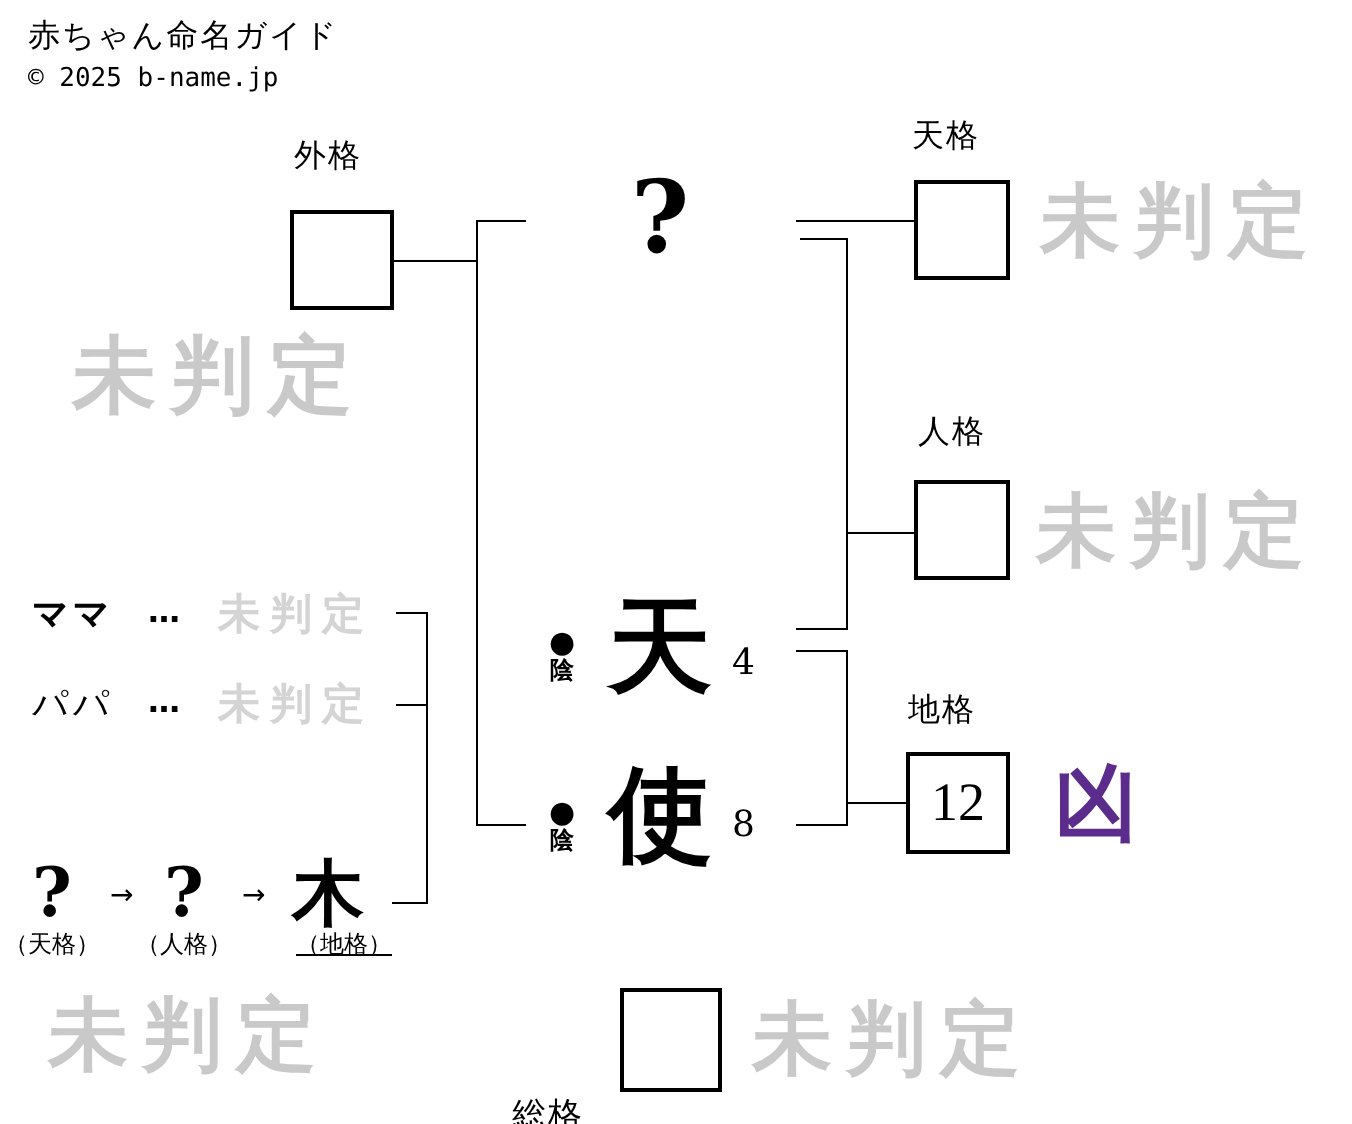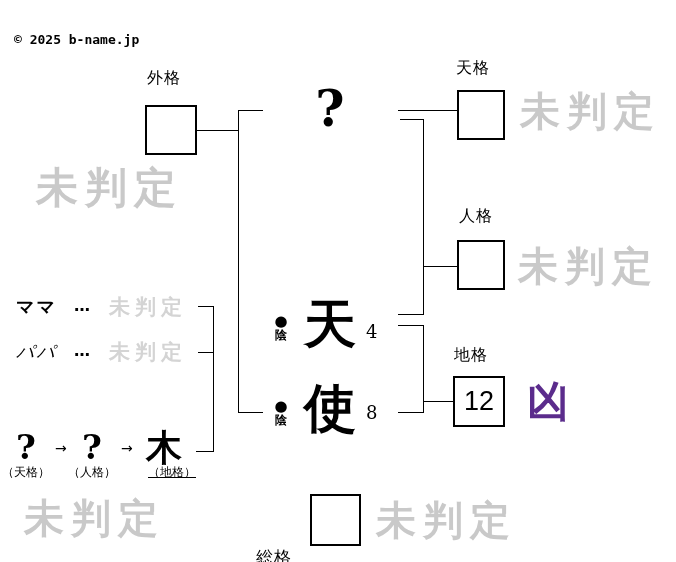--- a/index.html
+++ b/index.html
@@ -6,21 +6,21 @@
   #stage{
     position:relative;width:676px;height:562px;background:#ffffff;overflow:hidden;
     font-family:"DejaVu Sans","Liberation Sans",sans-serif;color:#000;
   }
   .abs{position:absolute;}
   .line{position:absolute;background:#000;}
   .kbox{position:absolute;border:2px solid #000;background:#fff;box-sizing:border-box;
         display:flex;align-items:center;justify-content:center;}
   .kaku-label{position:absolute;font-size:16px;letter-spacing:1px;}
   .title{font-size:16px;letter-spacing:1px;}
-  .copyright{font-size:13px;font-family:"DejaVu Sans Mono","Liberation Mono",monospace;font-weight:bold;}
+  .copyright{font-size:13px;font-family:"DejaVu Sans Mono","Liberation Mono",monospace;}
   .bigchar{position:absolute;width:64px;text-align:center;
            font-family:"DejaVu Serif","Liberation Serif",serif;font-weight:bold;
            font-size:52px;line-height:1;}
   .qmark{font-size:50px;}
   .strokenum{position:absolute;font-family:"DejaVu Serif","Liberation Serif",serif;
              font-size:18px;line-height:1;}
   .inyo{position:absolute;width:20px;text-align:center;line-height:1;}
   .inyo .bullet{display:block;font-size:15px;line-height:1;}
   .inyo .inyo-txt{display:block;font-size:12px;font-weight:bold;line-height:1.1;}
   .wm-lg{position:absolute;font-family:"DejaVu Serif","Liberation Serif",serif;
@@ -31,27 +31,28 @@
          white-space:nowrap;}
   .kyou{position:absolute;font-family:"DejaVu Serif","Liberation Serif",serif;
         font-weight:bold;font-size:42px;line-height:1;color:#5b2c8c;}
   .section-head{position:absolute;font-size:17px;letter-spacing:1px;}
   .row-label{position:absolute;font-size:18px;letter-spacing:2px;}
   .row-dots{position:absolute;font-size:16px;font-weight:bold;}
   .gogyo-char{position:absolute;font-family:"DejaVu Serif","Liberation Serif",serif;
               font-weight:bold;font-size:34px;line-height:1;}
   .gogyo-arrow{position:absolute;font-size:14px;}
   .gogyo-label{position:absolute;font-size:12px;white-space:nowrap;}
-  .boxval{font-size:27px;font-family:Liberation Sans, sans-serif;text-align:right;}
+  .boxval{font-size:27px;font-family:Liberation Serif, serif;text-align:right;}
 </style>
 </head>
 <body>
 
 <div id="stage">
 
+  <div class="abs title" style="left:14px;top:8px;">赤ちゃん命名ガイド</div>
   <div class="abs copyright" style="left:14px;top:32px;">© 2025 b-name.jp</div>
 
   <div class="line" style="left:197px;top:130px;width:41px;height:1px;"></div>
   <div class="line" style="left:238px;top:110px;width:1px;height:303px;"></div>
   <div class="line" style="left:238px;top:110px;width:25px;height:1px;"></div>
   <div class="line" style="left:238px;top:412px;width:25px;height:1px;"></div>
 
   <div class="line" style="left:398px;top:110px;width:59px;height:1px;"></div>
 
   <div class="line" style="left:400px;top:119px;width:24px;height:1px;"></div>
@@ -117,21 +118,21 @@
   <div class="bigchar" style="left:298px;top:382px;">使</div>
   <div class="strokenum" style="left:366px;top:404px;">8</div>
 
 
   <div>
     <span class="row-label" style="left:16px;top:295px;font-weight:bold;">ママ</span>
     <span class="row-dots" style="left:74px;top:296px;">…</span>
     <span class="wm-sm" style="left:109px;top:294px;">未判定</span>
   </div>
   <div>
-    <span class="row-label" style="left:16px;top:340px;font-style:italic;">パパ</span>
+    <span class="row-label" style="left:16px;top:340px;">パパ</span>
     <span class="row-dots" style="left:74px;top:341px;">…</span>
     <span class="wm-sm" style="left:109px;top:339px;">未判定</span>
   </div>
 
 
   <div class="gogyo-char" style="left:16px;top:430px;">?</div>
   <div class="gogyo-arrow" style="left:55px;top:440px;">→</div>
   <div class="gogyo-char" style="left:82px;top:430px;">?</div>
   <div class="gogyo-arrow" style="left:121px;top:440px;">→</div>
   <div class="gogyo-char" style="left:146px;top:429px;font-size:36px;">木</div>

